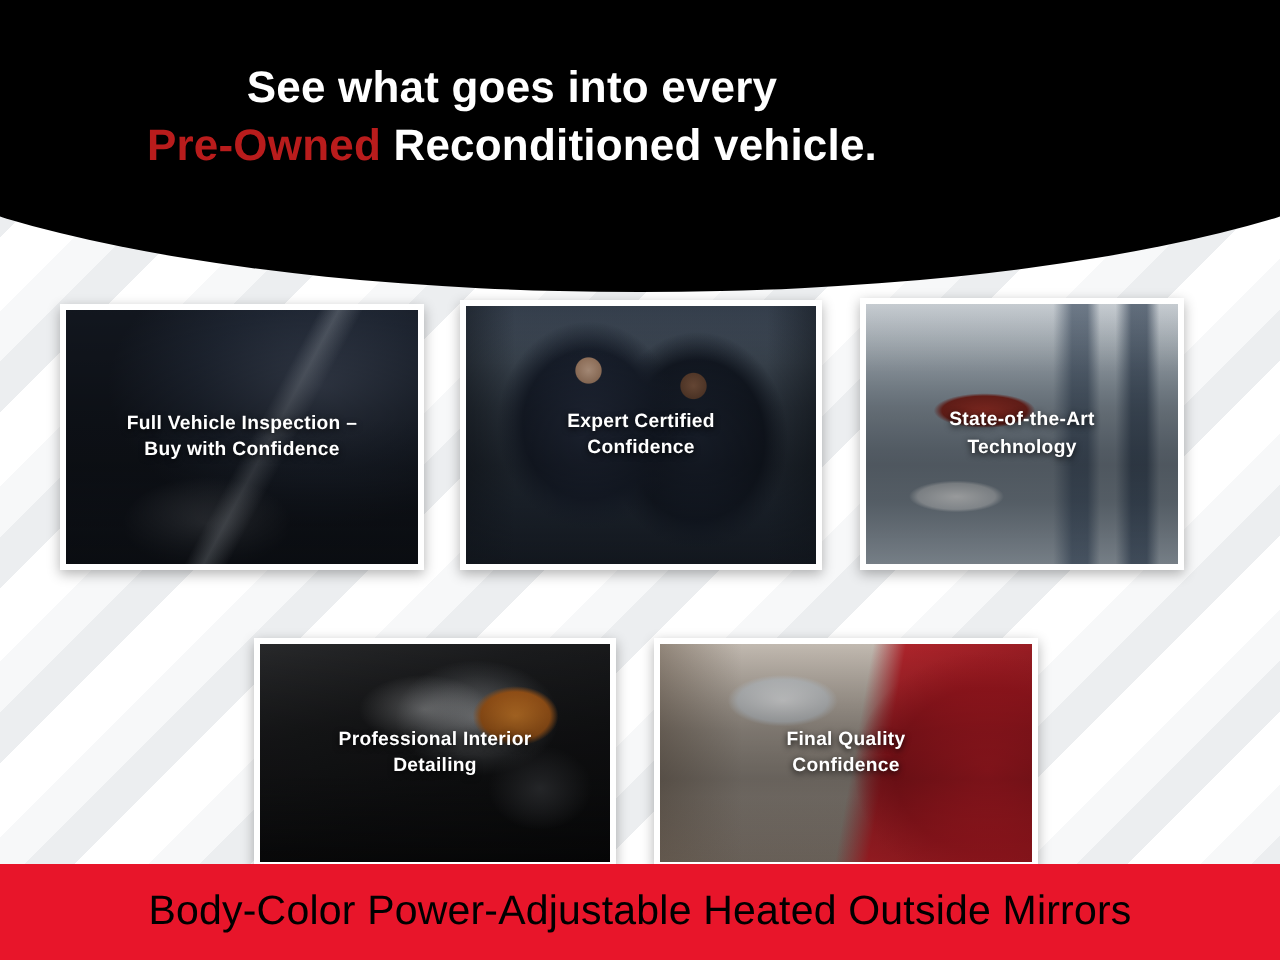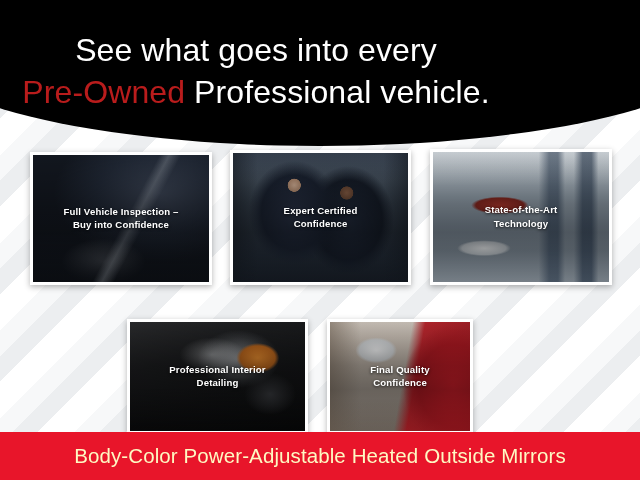--- a/index.html
+++ b/index.html
@@ -46,22 +46,22 @@
     border-bottom-right-radius: 50% 34%;
   }
   .headline {
     position: absolute;
     left: 0;
     top: 30px;
     width: 512px;
     text-align: center;
     line-height: 1.30;
     color: #ffffff;
-    font-size: 32px;
-    font-weight: 400;
+    font-size: 22px;
+    font-weight: 700;
     letter-spacing: 0.1px;
     white-space: nowrap;
   }
   .headline .hl-line { display: block; }
   .headline .accent { color: #b91c1c; }
 
   
   .card {
     position: absolute;
     background: #7f1d1d;
@@ -94,24 +94,24 @@
     font-size: 9.6px;
     font-weight: bold;
     line-height: 1.42;
     letter-spacing: 0.15px;
     text-shadow: 0 1px 3px rgba(0,0,0,0.85);
   }
 
   
   #card-1 { left: 30px;  top: 152px; width: 182px; height: 133px; }
   #card-2 { left: 230px; top: 150px; width: 181px; height: 135px; }
-  #card-3 { left: 430px; top: 149px; width: 182px; height: 136px; }
+  #card-3 { left: 430px; top: 149px; width: 162px; height: 136px; }
   
   #card-4 { left: 127px; top: 319px; width: 181px; height: 115px; padding-left: 33px; }
-  #card-5 { left: 327px; top: 319px; width: 146px; height: 115px; }
+  #card-5 { left: 327px; top: 319px; width: 192px; height: 115px; }
 
   
   
   .photo-inspection {
     background:
       radial-gradient(ellipse 60% 55% at 72% 30%, #3d4657 0%, #222a38 58%, #141922 100%),
       linear-gradient(105deg, #6d5b45 0%, #8a7355 16%, #4a4034 34%, #2b3140 56%, #1d232f 100%);
   }
   .photo-inspection::after {
     content: "";
@@ -201,47 +201,47 @@
     height: 48px;
     background: #e8152a;
   }
   .red-bar .bar-text {
     position: absolute;
     left: 0;
     right: 0;
     top: 50%;
     transform: translateY(-50%);
     text-align: center;
-    color: #fef9c3;
+    color: #000000;
     font-size: 20.5px;
     font-weight: 400;
     letter-spacing: 0.1px;
     white-space: nowrap;
   }
 </style>
 </head>
 <body>
 
 <div id="stage">
 
   <div class="bg-stripes"></div>
 
   <div class="header-black"></div>
 
   <div class="headline">
     <span class="hl-line">See what goes into every</span>
-    <span class="hl-line"><span class="accent">Pre-Owned</span><span> Professional vehicle.</span></span>
+    <span class="hl-line"><span class="accent">Pre-Owned</span><span> Reconditioned vehicle.</span></span>
   </div>
 
   <div class="card" id="card-1">
     <div class="photo photo-inspection"></div>
     <div class="scrim"></div>
     <div class="caption">
       <span>Full Vehicle Inspection –</span><br>
-      <span>Buy into Confidence</span>
+      <span>Buy with Confidence</span>
     </div>
   </div>
 
   <div class="card" id="card-2">
     <div class="photo photo-technicians"></div>
     <div class="scrim"></div>
     <div class="caption">
       <span>Expert Certified</span><br>
       <span>Confidence</span>
     </div>

